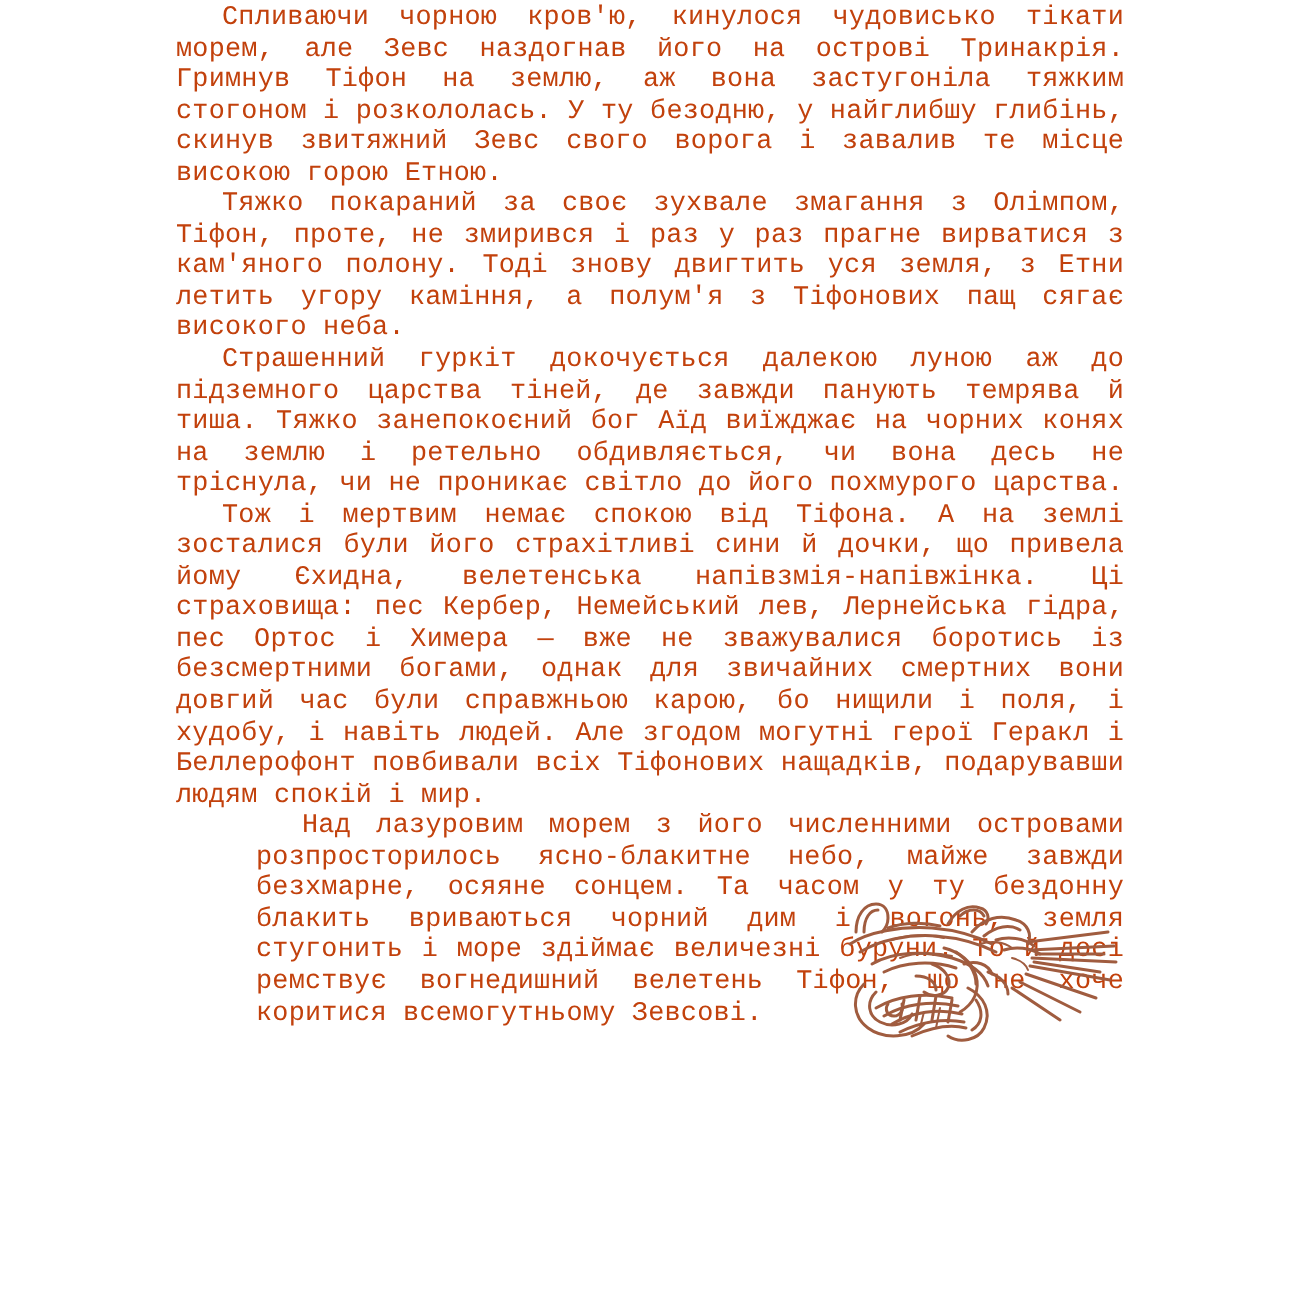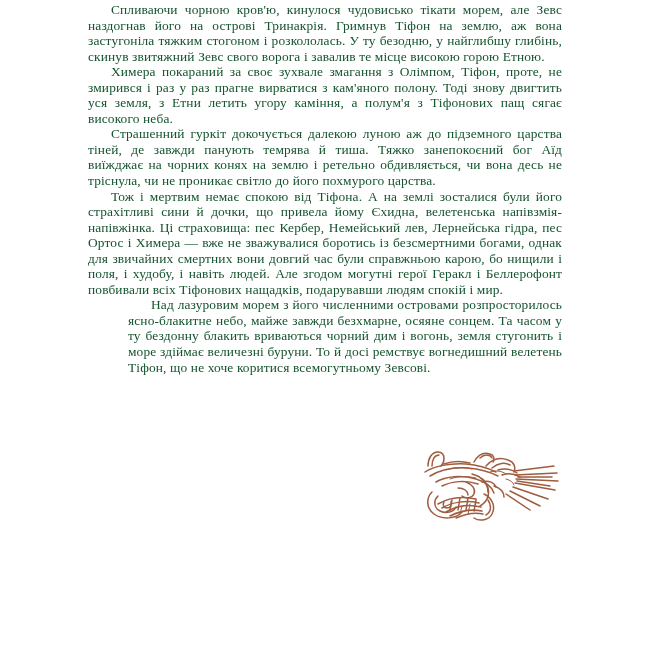--- a/index.html
+++ b/index.html
@@ -29,24 +29,25 @@
     top: 2px;
     width: 474px;
   }
 
   .para {
     margin: 0;
     text-indent: 23px;
     text-align: justify;
     font-size: 13.4px;
     line-height: 15.55px;
-    color: #14532d;
+    color: #c2410c;
     letter-spacing: 0.01em;
     -webkit-font-smoothing: antialiased;
     hyphens: manual;
+    font-family: Liberation Mono, monospace;
   }
 
   
   .para:last-child {
     margin-bottom: 0;
     margin-left: 40px;
   }
 
   .ornament {
     position: absolute;
@@ -62,21 +63,21 @@
     overflow: visible;
   }
 </style>
 </head>
 <body>
 
 <div class="page">
 
   <div class="text-column">
     <p class="para">Спливаючи чорною кров'ю, кинулося чудовисько тікати морем, але Зевс наздогнав його на острові Тринакрія. Гримнув Тіфон на землю, аж вона застугоніла тяжким стогоном і розкололась. У ту безодню, у найглибшу глибінь, скинув звитяжний Зевс свого ворога і завалив те місце високою горою Етною.</p>
-    <p class="para">Химера покараний за своє зухвале змагання з Олімпом, Тіфон, проте, не змирився і раз у раз прагне вирватися з кам'яного полону. Тоді знову двигтить уся земля, з Етни летить угору каміння, а полум'я з Тіфонових пащ сягає високого неба.</p>
+    <p class="para">Тяжко покараний за своє зухвале змагання з Олімпом, Тіфон, проте, не змирився і раз у раз прагне вирватися з кам'яного полону. Тоді знову двигтить уся земля, з Етни летить угору каміння, а полум'я з Тіфонових пащ сягає високого неба.</p>
     <p class="para">Страшенний гуркіт докочується далекою луною аж до підземного царства тіней, де завжди панують темрява й тиша. Тяжко занепокоєний бог Аїд виїжджає на чорних конях на землю і ретельно обдивляється, чи вона десь не тріснула, чи не проникає світло до його похмурого царства.</p>
     <p class="para">Тож і мертвим немає спокою від Тіфона. А на землі зосталися були його страхітливі сини й дочки, що привела йому Єхидна, велетенська напівзмія-напівжінка. Ці страховища: пес Кербер, Немейський лев, Лернейська гідра, пес Ортос і Химера — вже не зважувалися боротись із безсмертними богами, однак для звичайних смертних вони довгий час були справжньою карою, бо нищили і поля, і худобу, і навіть людей. Але згодом могутні герої Геракл і Беллерофонт повбивали всіх Тіфонових нащадків, подарувавши людям спокій і мир.</p>
     <p class="para">Над лазуровим морем з його численними островами розпросторилось ясно-блакитне небо, майже завжди безхмарне, осяяне сонцем. Та часом у ту бездонну блакить вриваються чорний дим і вогонь, земля стугонить і море здіймає величезні буруни. То й досі ремствує вогнедишний велетень Тіфон, що не хоче коритися всемогутньому Зевсові.</p>
   </div>
 
   <div class="ornament">
     <svg viewBox="0 0 140 84" xmlns="http://www.w3.org/2000/svg" fill="none" stroke="#a05c3f" stroke-linecap="round" stroke-linejoin="round">
       <g stroke-width="1.5">
 
         <path d="M6 20 C6 12, 10 6, 16 6 C20 6, 22 9, 22 13 C22 16, 21 18, 19 20"></path>

